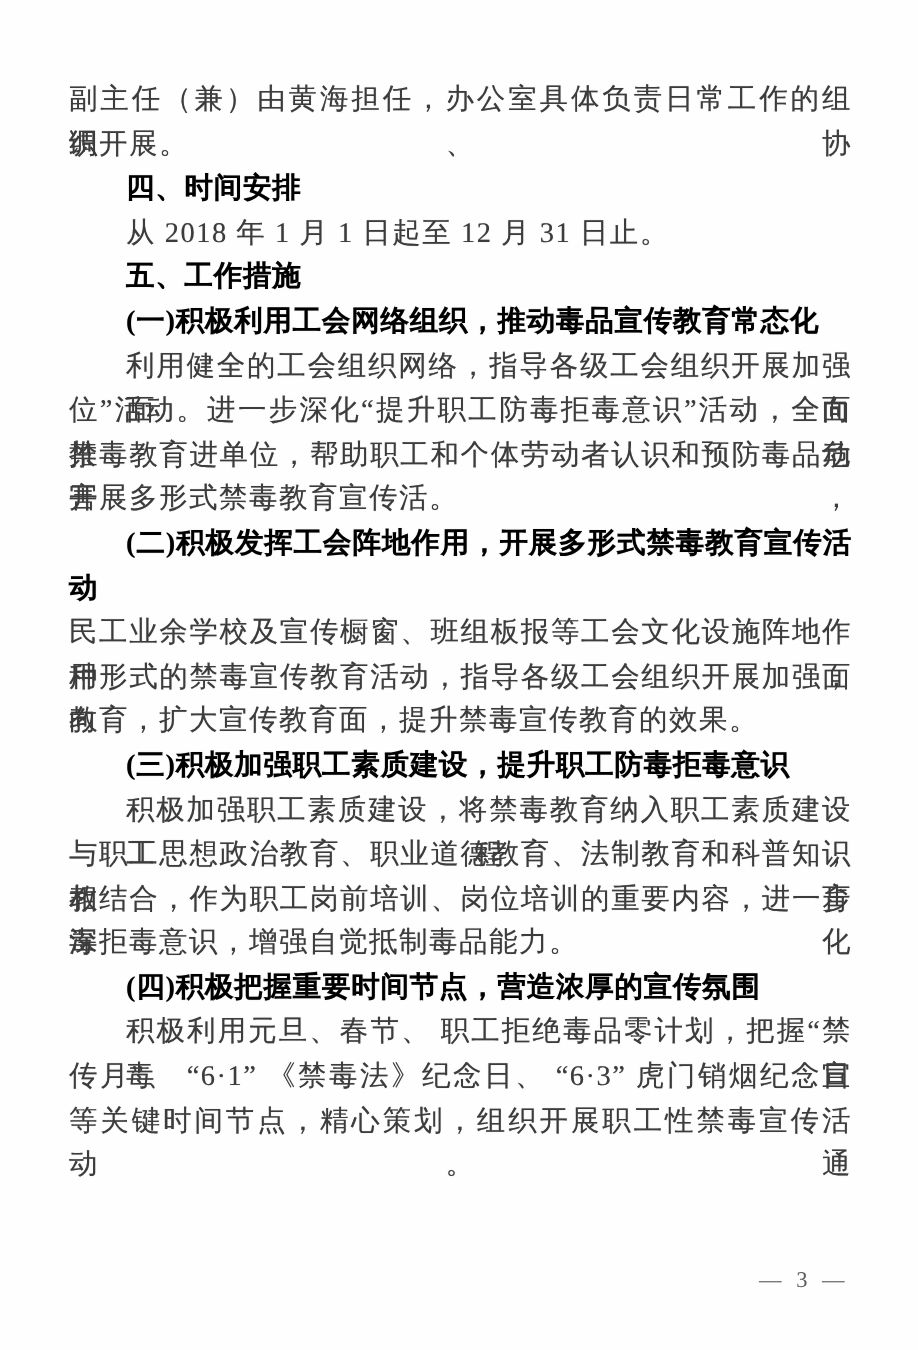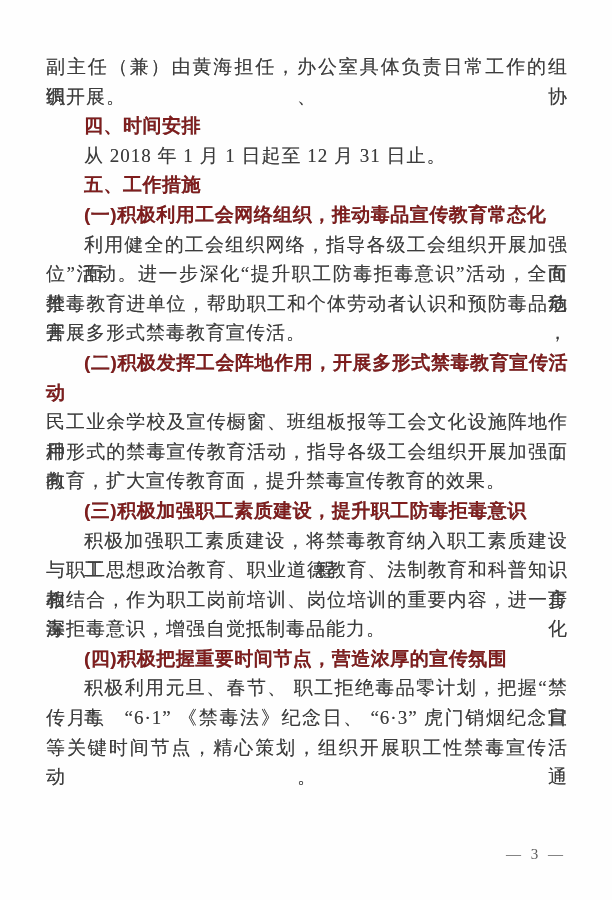--- a/index.html
+++ b/index.html
@@ -28,23 +28,23 @@
   }
   .line.full {
     white-space: normal;
     text-align: justify;
     text-align-last: justify;
   }
   .line.indent {
     padding-left: 38px;
   }
   .line.heading {
-    font-family: Liberation Sans, sans-serif;
+    font-family: Liberation Serif, serif;
     font-weight: bold;
-    color: #7f1d1d;
+    color: #000000;
     letter-spacing: 0.5px;
   }
   .page-number {
     position: absolute;
     top: 846px;
     right: 46px;
     font-size: 15px;
     letter-spacing: 3px;
     color: #5a5a5a;
     font-family: "Liberation Serif", "DejaVu Serif", serif;

